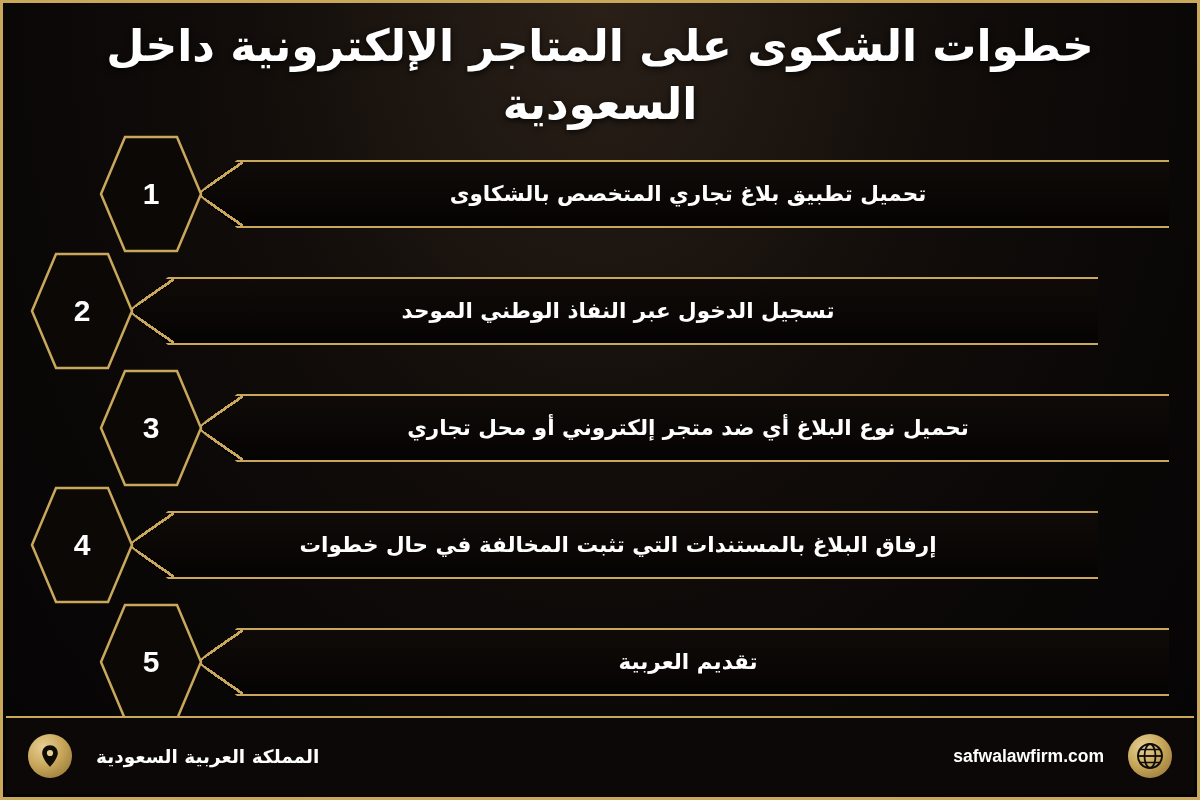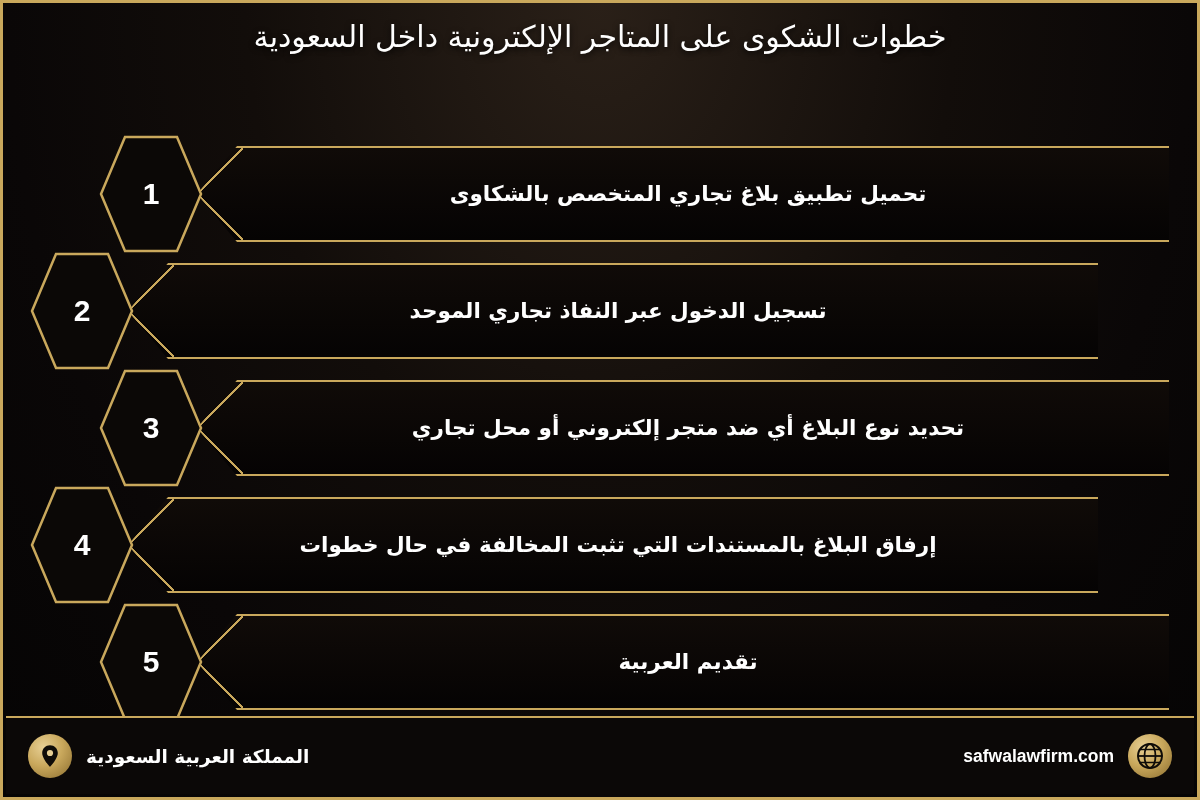--- a/index.html
+++ b/index.html
@@ -29,22 +29,22 @@
   .title-wrap {
     position: absolute;
     top: 14px;
     left: 0;
     right: 0;
     text-align: center;
     padding: 0 40px;
     box-sizing: border-box;
   }
   .title {
-    font-size: 30px;
-    font-weight: normal;
+    font-size: 44px;
+    font-weight: bold;
     line-height: 1.32;
     color: #ffffff;
     letter-spacing: 0px;
     text-shadow: 0 2px 6px rgba(0,0,0,.8);
   }
 
   
   .steps {
     position: absolute;
     top: 143px;
@@ -57,21 +57,21 @@
     height: 96px;
     display: flex;
     align-items: center;
     justify-content: flex-start;
     flex-direction: row;
   }
 
   
   .banner {
     position: relative;
-    height: 96px;
+    height: 68px;
     flex: 1 1 auto;
     display: flex;
     align-items: center;
     justify-content: center;
     background: linear-gradient(180deg, #100b08 0%, #050303 100%);
     border-top: 2px solid #c9a85c;
     border-bottom: 2px solid #c9a85c;
     
     clip-path: polygon(0% 50%, 40px 0%, 100% 0%, 100% 100%, 40px 100%);
     box-sizing: border-box;
@@ -127,21 +127,21 @@
     border-top: 2px solid #c9a85c;
     display: flex;
     align-items: center;
     justify-content: space-between;
     padding: 0 22px;
     box-sizing: border-box;
   }
   .footer-right, .footer-left {
     display: flex;
     align-items: center;
-    gap: 14px;
+    gap: 24px;
   }
   .site-text {
     font-size: 17.5px;
     font-weight: bold;
     color: #ffffff;
     direction: ltr;
     font-family: "Liberation Sans", sans-serif;
     text-align: right;
   }
   .country-text {
@@ -179,33 +179,33 @@
       <div class="hex">
         <svg viewBox="0 0 104 118" preserveAspectRatio="none" aria-hidden="true">
           <polygon points="26,2 78,2 102,59 78,116 26,116 2,59" fill="#0b0806" stroke="#c9a85c" stroke-width="2.5"></polygon>
         </svg>
         <span class="hex-num">1</span>
       </div>
     </div>
 
     <div class="step" style="top:117px; right:99px; left:27px;">
       <div class="banner">
-        <div class="banner-text">تسجيل الدخول عبر النفاذ تجاري الموحد</div>
+        <div class="banner-text">تسجيل الدخول عبر النفاذ الوطني الموحد</div>
       </div>
       <div class="hex">
         <svg viewBox="0 0 104 118" preserveAspectRatio="none" aria-hidden="true">
           <polygon points="26,2 78,2 102,59 78,116 26,116 2,59" fill="#0b0806" stroke="#c9a85c" stroke-width="2.5"></polygon>
         </svg>
         <span class="hex-num">2</span>
       </div>
     </div>
 
     <div class="step" style="top:234px; right:28px; left:96px;">
       <div class="banner">
-        <div class="banner-text">تحديد نوع البلاغ أي ضد متجر إلكتروني أو محل تجاري</div>
+        <div class="banner-text">تحميل نوع البلاغ أي ضد متجر إلكتروني أو محل تجاري</div>
       </div>
       <div class="hex">
         <svg viewBox="0 0 104 118" preserveAspectRatio="none" aria-hidden="true">
           <polygon points="26,2 78,2 102,59 78,116 26,116 2,59" fill="#0b0806" stroke="#c9a85c" stroke-width="2.5"></polygon>
         </svg>
         <span class="hex-num">3</span>
       </div>
     </div>
 
     <div class="step" style="top:351px; right:99px; left:27px;">

